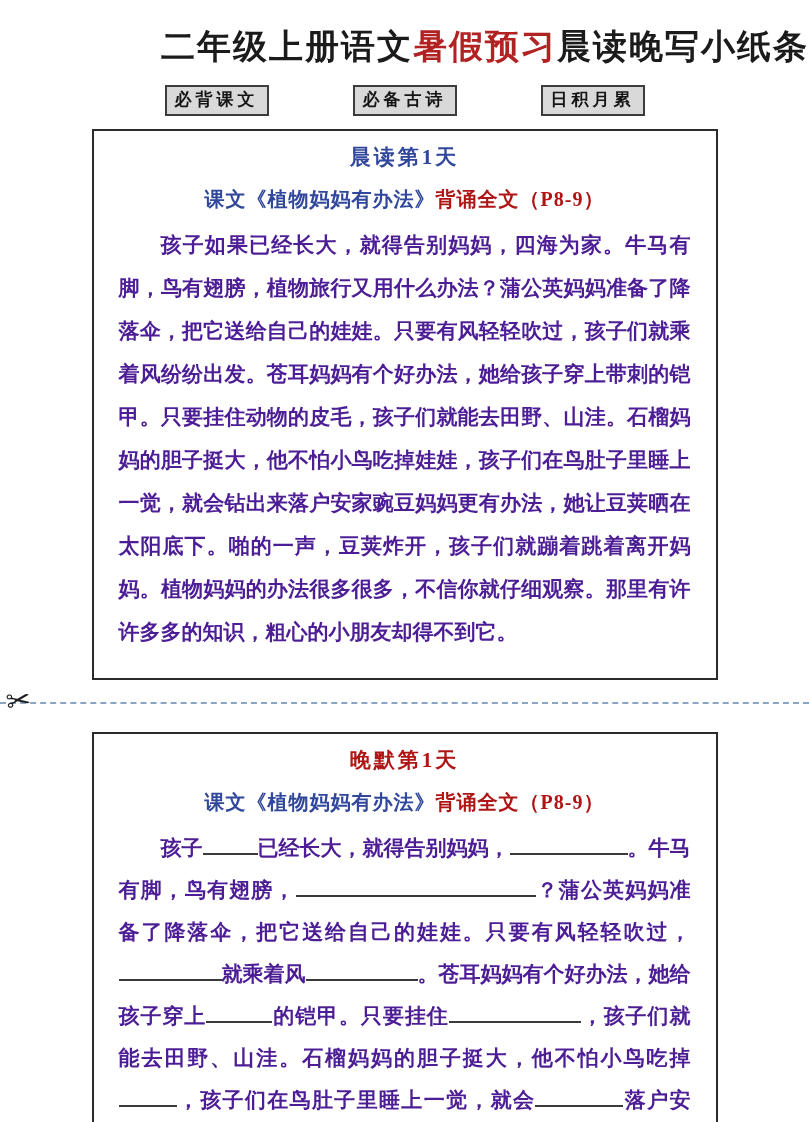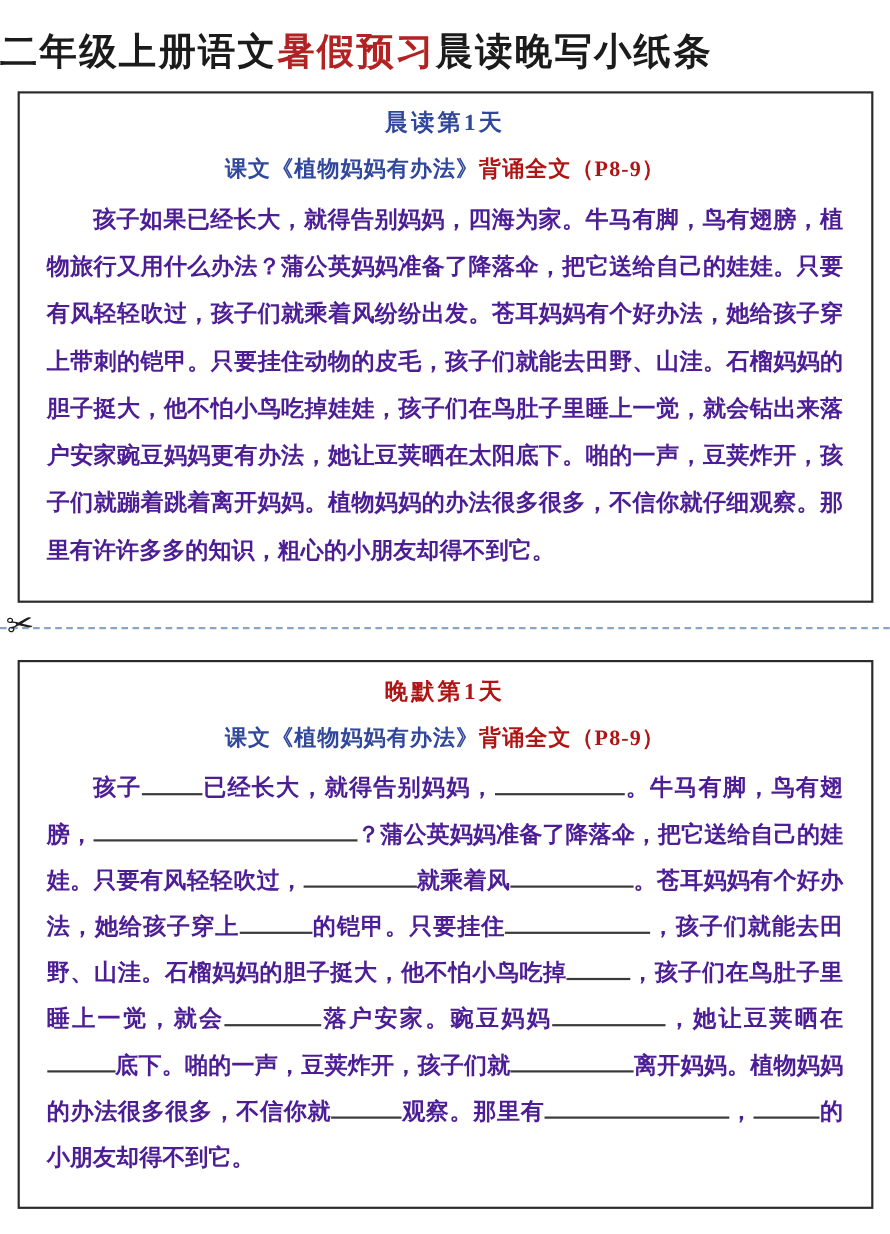--- a/index.html
+++ b/index.html
@@ -13,21 +13,21 @@
     height: 1122px;
     margin: 0 auto;
     background: #ffffff;
     position: relative;
     overflow: hidden;
     color: #1c1c1c;
   }
   
   .doc-title {
     margin: 24px 0 0;
-    text-align: left;
+    text-align: right;
     font-size: 34px;
     font-weight: bold;
     letter-spacing: 2px;
     color: #1b1b1b;
   }
   .doc-title .hl { color: #b22222; }
   
   .tabs {
     display: flex;
     justify-content: center;
@@ -39,21 +39,21 @@
     border: 2px solid #3c3c3c;
     padding: 1px 8px 2px;
     font-size: 17px;
     font-weight: bold;
     letter-spacing: 4px;
     color: #141414;
     line-height: 1.4;
   }
   
   .card {
-    width: 778px;
+    width: 626px;
     margin: 13px auto 0;
     border: 2px solid #2b2b2b;
     box-sizing: border-box;
     padding: 12px 25px 24px;
     background: #ffffff;
   }
   .card-heading {
     text-align: center;
     font-size: 21px;
     font-weight: bold;
@@ -105,20 +105,25 @@
     line-height: 1;
   }
 </style>
 </head>
 <body>
 
 <div class="page">
 
   <h1 class="doc-title"><span>二年级上册语文</span><span class="hl">暑假预习</span><span>晨读晚写小纸条</span></h1>
 
+  <div class="tabs">
+    <div class="tab">必背课文</div>
+    <div class="tab">必备古诗</div>
+    <div class="tab">日积月累</div>
+  </div>
 
   <div class="card">
     <div class="card-heading txt-blue">晨读第1天</div>
     <div class="card-subtitle"><span class="txt-blue">课文《植物妈妈有办法》</span><span class="txt-red">背诵全文（P8-9）</span></div>
     <p class="passage">孩子如果已经长大，就得告别妈妈，四海为家。牛马有脚，鸟有翅膀，植物旅行又用什么办法？蒲公英妈妈准备了降落伞，把它送给自己的娃娃。只要有风轻轻吹过，孩子们就乘着风纷纷出发。苍耳妈妈有个好办法，她给孩子穿上带刺的铠甲。只要挂住动物的皮毛，孩子们就能去田野、山洼。石榴妈妈的胆子挺大，他不怕小鸟吃掉娃娃，孩子们在鸟肚子里睡上一觉，就会钻出来落户安家豌豆妈妈更有办法，她让豆荚晒在太阳底下。啪的一声，豆荚炸开，孩子们就蹦着跳着离开妈妈。植物妈妈的办法很多很多，不信你就仔细观察。那里有许许多多的知识，粗心的小朋友却得不到它。</p>
   </div>
 
   <div class="cutline">
     <div class="dashes"></div>
     <span class="scissors">✂</span>

